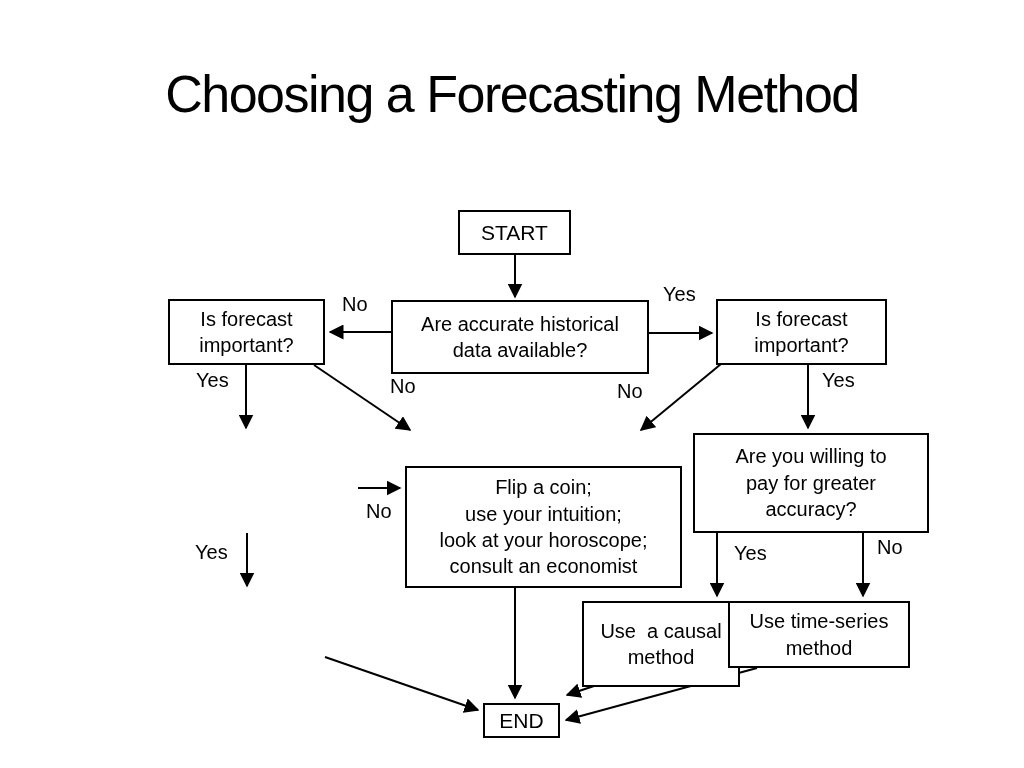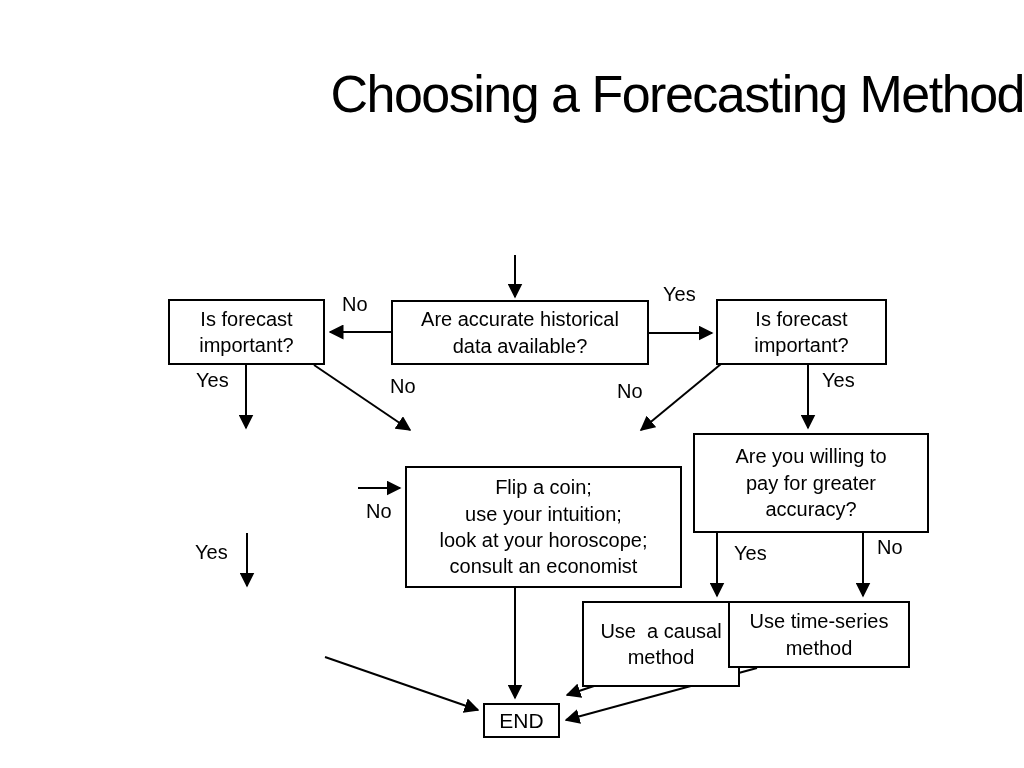--- a/index.html
+++ b/index.html
@@ -5,21 +5,21 @@
   html,body{margin:0;padding:0;}
   body{
     width:1024px;height:768px;position:relative;overflow:hidden;
     background:#ffffff;
     font-family:"Liberation Sans","DejaVu Sans",sans-serif;
     color:#000;
   }
   .slide{position:absolute;inset:0;}
   .slide-title{
     position:absolute;left:0;top:64px;width:1024px;
-    text-align:right;
+    text-align:center;
     font-size:52px;letter-spacing:-1.5px;
     color:#000;white-space:nowrap;
   }
   .node{
     position:absolute;
     border:2px solid #000;background:#fff;
     display:flex;align-items:center;justify-content:center;
     text-align:center;
     font-size:20px;line-height:1.32;
     white-space:pre-wrap;
@@ -56,22 +56,23 @@
     <line x1="358" y1="488" x2="400" y2="488" marker-end="url(#arrow)"></line>
     <line x1="247" y1="533" x2="247" y2="586" marker-end="url(#arrow)"></line>
     <line x1="515" y1="556" x2="515" y2="698" marker-end="url(#arrow)"></line>
     <line x1="717" y1="533" x2="717" y2="596" marker-end="url(#arrow)"></line>
     <line x1="863" y1="533" x2="863" y2="596" marker-end="url(#arrow)"></line>
     <line x1="325" y1="657" x2="478" y2="710" marker-end="url(#arrow)"></line>
     <line x1="648" y1="668" x2="567" y2="695" marker-end="url(#arrow)"></line>
     <line x1="757" y1="668" x2="566" y2="720" marker-end="url(#arrow)"></line>
   </svg>
 
+  <div class="node big" style="left:458px;top:210px;width:113px;height:45px;">START</div>
 
-  <div class="node" style="left:391px;top:300px;width:258px;height:65px;">Are accurate historical
+  <div class="node" style="left:391px;top:300px;width:258px;height:74px;">Are accurate historical
 data available?</div>
 
   <div class="node" style="left:168px;top:299px;width:157px;height:66px;">Is forecast
 important?</div>
 
   <div class="node" style="left:716px;top:299px;width:171px;height:66px;">Is forecast
 important?</div>
 
 
   <div class="node" style="left:405px;top:434px;width:277px;height:122px;margin-top:32px;">Flip a coin;

